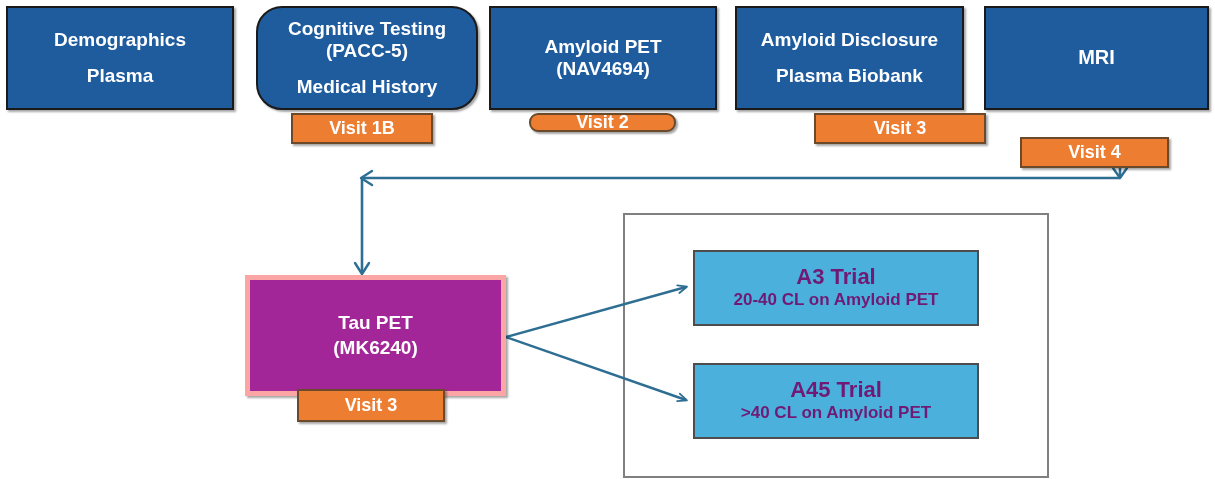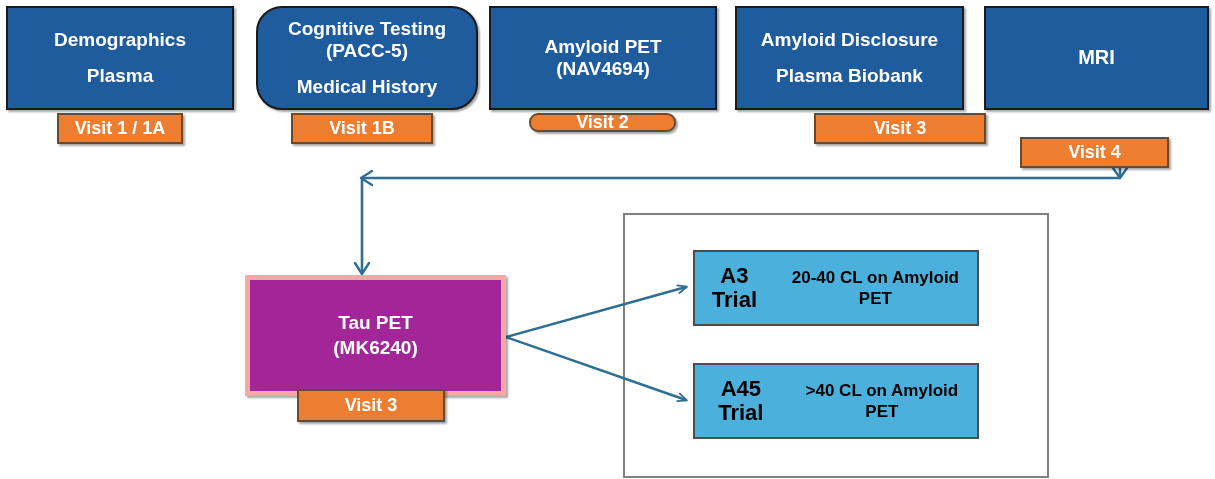--- a/index.html
+++ b/index.html
@@ -82,23 +82,23 @@
     border: 2px solid #808080;
     background: transparent;
     z-index: 2;
   }
 
   
   .trial-box {
     position: absolute;
     background: #4BB0DC;
     border: 2px solid #4d4d4d;
-    color: #000000;
-    display: flex;
-    flex-direction: row;
+    color: #701a75;
+    display: flex;
+    flex-direction: column;
     align-items: center;
     justify-content: center;
     text-align: center;
     z-index: 5;
   }
   .trial-title {
     font-size: 22px;
     font-weight: bold;
     line-height: 1.1;
   }
@@ -143,21 +143,20 @@
   <div class="study-box" style="left:735px; top:6px; width:229px; height:104px;">
     <span class="line" style="font-size:19px;">Amyloid Disclosure</span>
     <span class="gap"></span>
     <span class="line" style="font-size:19px;">Plasma Biobank</span>
   </div>
 
   <div class="study-box" style="left:984px; top:6px; width:225px; height:104px;">
     <span class="line" style="font-size:20px;">MRI</span>
   </div>
 
-  <div class="visit-badge" style="left:57px; top:113px; width:126px; height:31px;">Visit 1 / 1A</div>
 
   <div class="visit-badge" style="left:291px; top:113px; width:142px; height:31px;">Visit 1B</div>
 
   <div class="visit-badge" style="left:529px; top:113px; width:147px; height:19px;border-radius:9px;">Visit 2</div>
 
   <div class="visit-badge" style="left:814px; top:113px; width:172px; height:31px;">Visit 3</div>
 
   <div class="visit-badge" style="left:1020px; top:113px; width:149px; height:31px;margin-top:24px;">Visit 4</div>
 
   <svg class="connectors" viewBox="0 0 1215 479" xmlns="http://www.w3.org/2000/svg">

